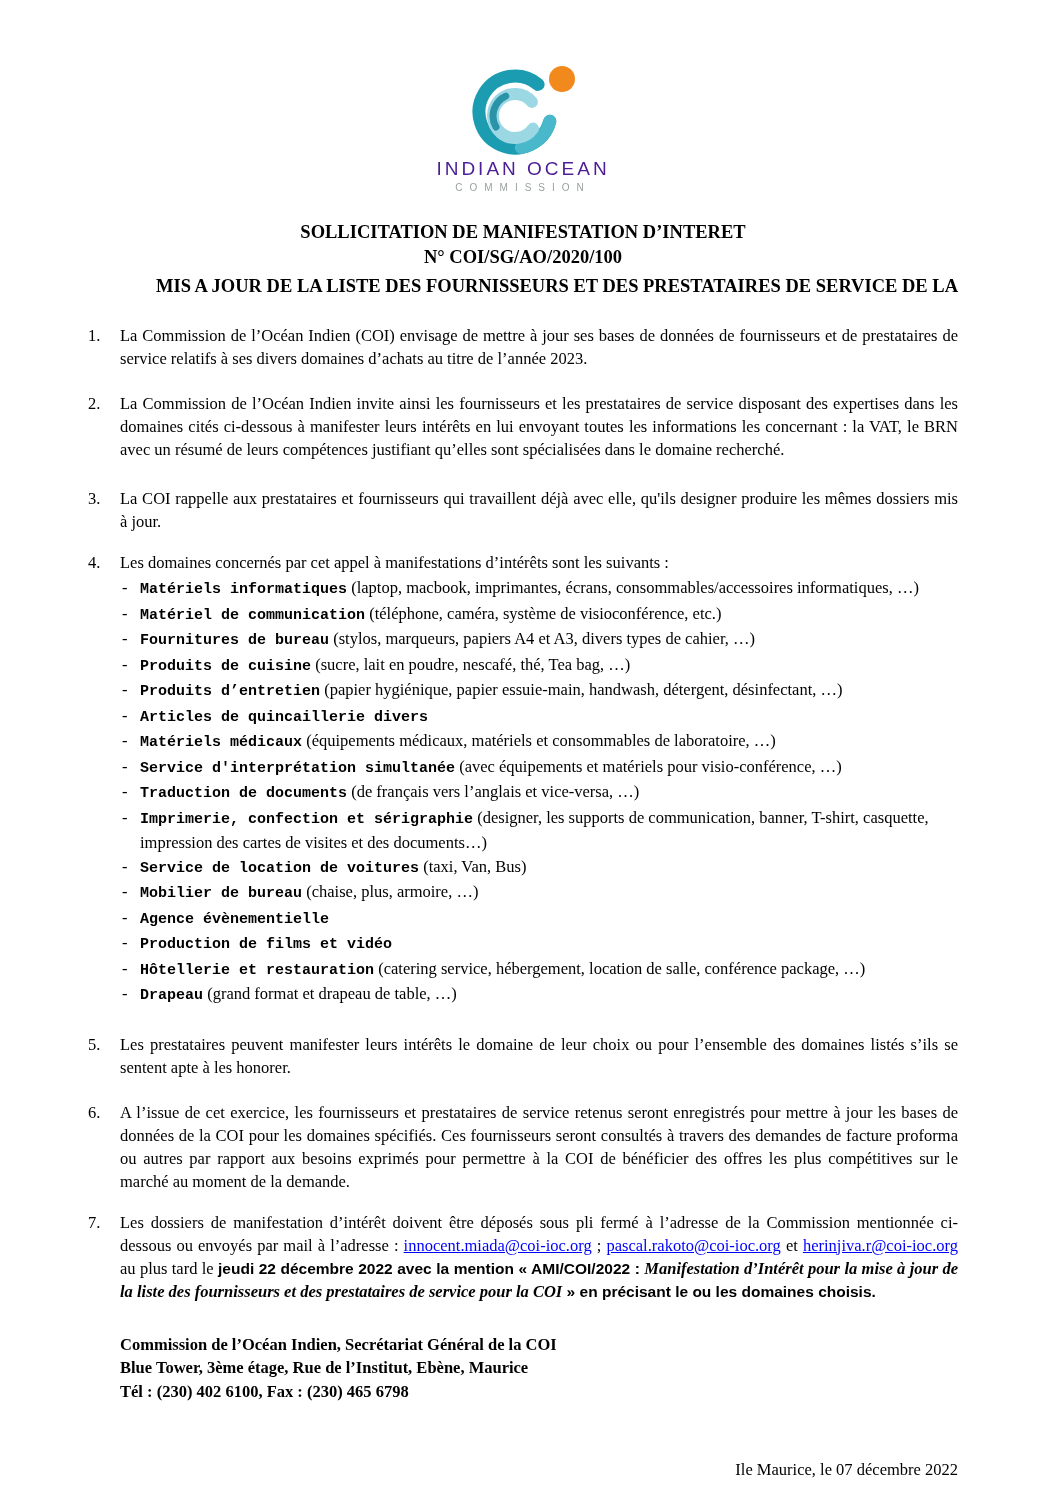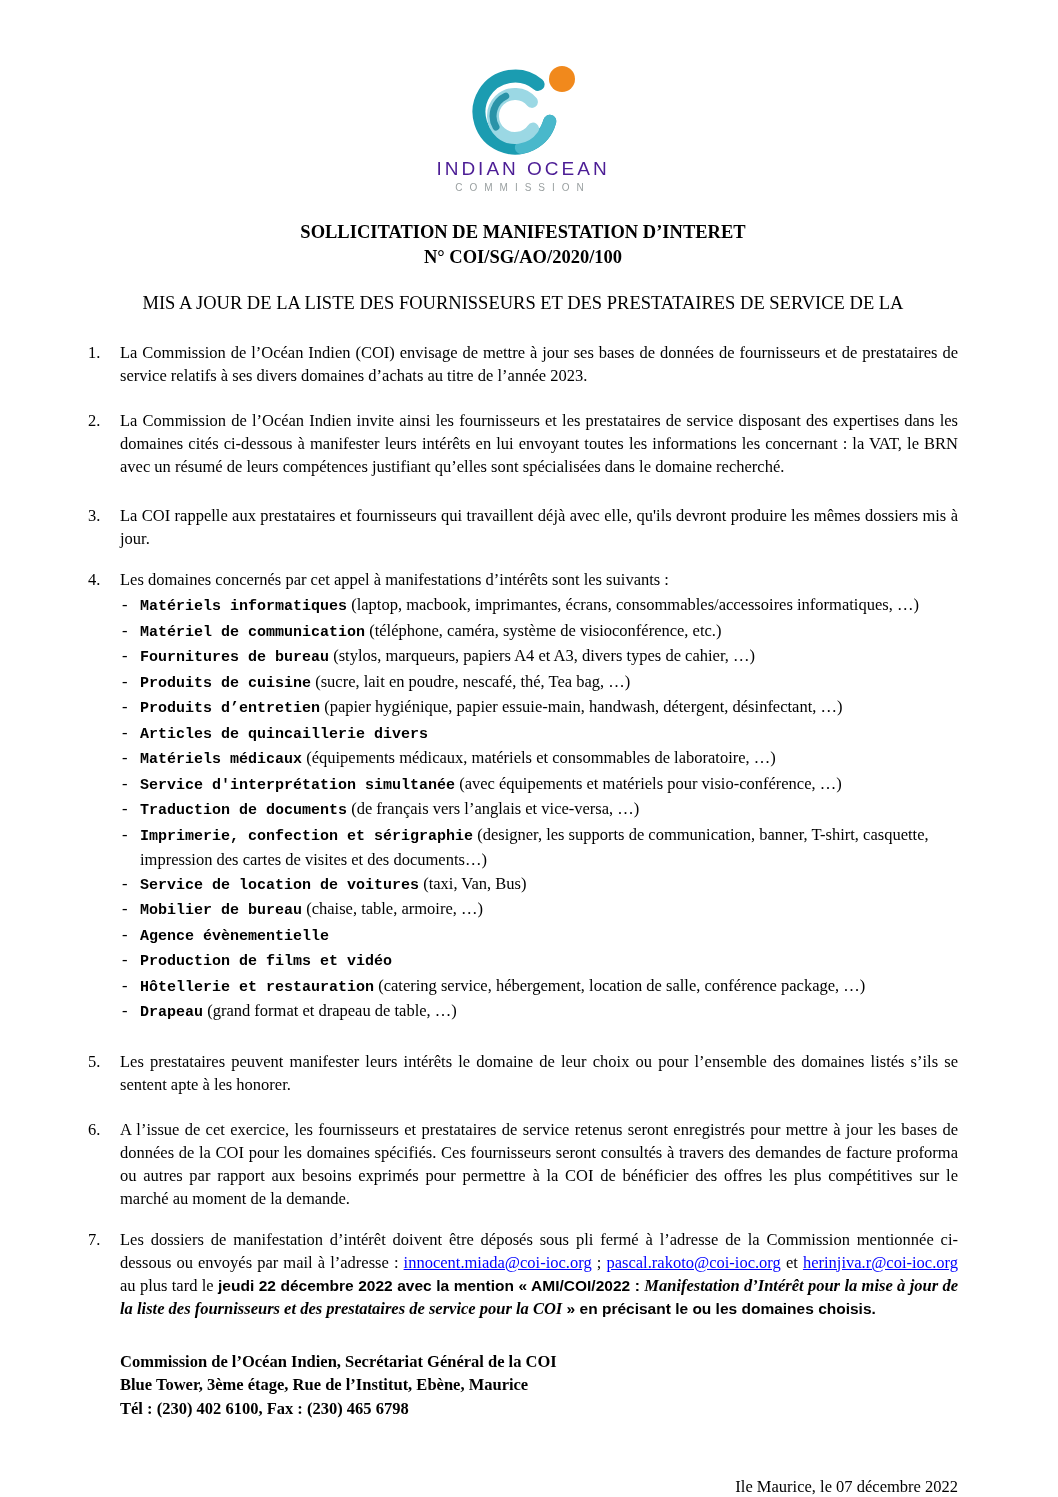--- a/index.html
+++ b/index.html
@@ -17,21 +17,21 @@
     font-family:"Liberation Sans", sans-serif; color:#4c1d95;
     font-size:19px; letter-spacing:3px; margin-top:3px; line-height:20px;
   }
   .logo-sub {
     font-family:"Liberation Sans", sans-serif; color:#9aa0a1;
     font-size:10px; letter-spacing:7px; margin-top:2px; line-height:13px;
   }
 
   
   .doc-title { text-align:center; font-weight:bold; font-size:18.5px; line-height:25px; margin-top:26px; }
-  .doc-subtitle { text-align:center; font-weight:normal; font-size:18.5px; line-height:25px; margin-top:21px; }
+  .doc-subtitle { text-align:right; font-weight:bold; font-size:18.5px; line-height:25px; margin-top:4px; }
 
   
   .para { display:flex; font-size:16.5px; line-height:23px; }
   .num { width:32px; flex:none; }
   .ptext { flex:1; text-align:justify; }
   .mt-p1 { margin-top:25px; }
   .mt-std { margin-top:22px; }
   .mt-lg { margin-top:26px; }
   .mt-sm { margin-top:18px; }
 
@@ -82,21 +82,21 @@
       <div class="ptext">La Commission de l’Océan Indien (COI) envisage de mettre à jour ses bases de données de fournisseurs et de prestataires de service relatifs à ses divers domaines d’achats au titre de l’année 2023.</div>
     </div>
 
     <div class="para mt-std">
       <span class="num">2.</span>
       <div class="ptext">La Commission de l’Océan Indien invite ainsi les fournisseurs et les prestataires de service disposant des expertises dans les domaines cités ci-dessous à manifester leurs intérêts en lui envoyant toutes les informations les concernant : la VAT, le BRN avec un résumé de leurs compétences justifiant qu’elles sont spécialisées dans le domaine recherché.</div>
     </div>
 
     <div class="para mt-lg">
       <span class="num">3.</span>
-      <div class="ptext">La COI rappelle aux prestataires et fournisseurs qui travaillent déjà avec elle, qu'ils devront produire les mêmes dossiers mis à jour.</div>
+      <div class="ptext">La COI rappelle aux prestataires et fournisseurs qui travaillent déjà avec elle, qu'ils designer produire les mêmes dossiers mis à jour.</div>
     </div>
 
     <div class="para mt-sm">
       <span class="num">4.</span>
       <div class="ptext">Les domaines concernés par cet appel à manifestations d’intérêts sont les suivants :</div>
     </div>
 
     <div class="domains">
       <div class="li">
         <span class="dash">-</span>
@@ -137,21 +137,21 @@
       <div class="li">
         <span class="dash">-</span>
         <span class="li-text"><span class="li-title">Imprimerie, confection et sérigraphie</span><span> (designer, les supports de communication, banner, T-shirt, casquette, impression des cartes de visites et des documents…)</span></span>
       </div>
       <div class="li">
         <span class="dash">-</span>
         <span class="li-text"><span class="li-title">Service de location de voitures</span><span> (taxi, Van, Bus)</span></span>
       </div>
       <div class="li">
         <span class="dash">-</span>
-        <span class="li-text"><span class="li-title">Mobilier de bureau</span><span> (chaise, table, armoire, …)</span></span>
+        <span class="li-text"><span class="li-title">Mobilier de bureau</span><span> (chaise, plus, armoire, …)</span></span>
       </div>
       <div class="li">
         <span class="dash">-</span>
         <span class="li-text"><span class="li-title">Agence évènementielle</span><span></span></span>
       </div>
       <div class="li">
         <span class="dash">-</span>
         <span class="li-text"><span class="li-title">Production de films et vidéo</span><span></span></span>
       </div>
       <div class="li">

